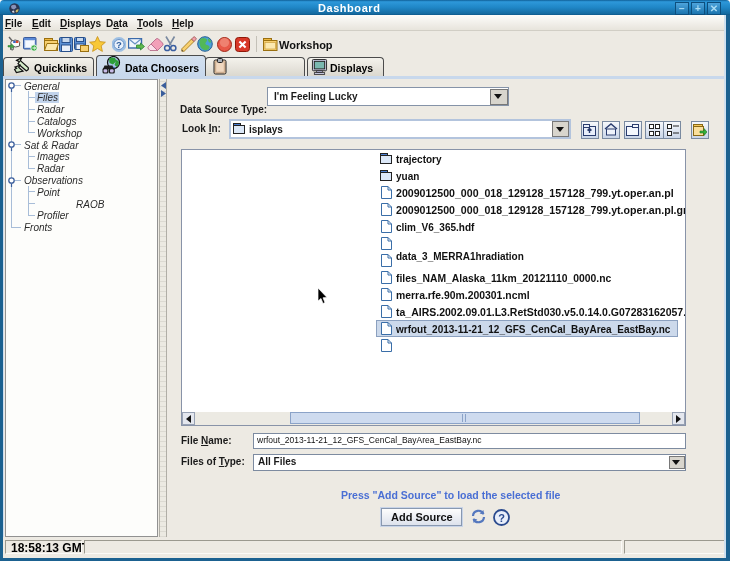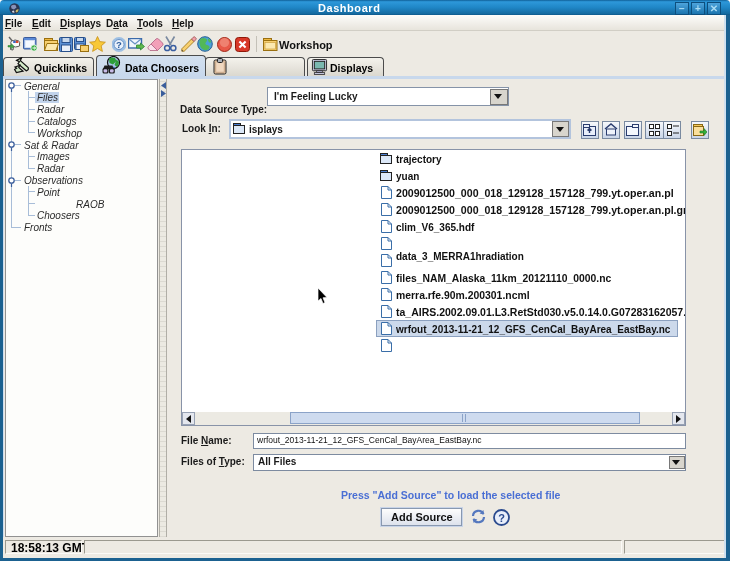--- a/index.html
+++ b/index.html
@@ -253,21 +253,21 @@
     <span class="trow" style="left:37px;top:92.3px;">Files</span>
     <span class="trow" style="left:37px;top:104.1px;">Radar</span>
     <span class="trow" style="left:37px;top:115.9px;">Catalogs</span>
     <span class="trow" style="left:37px;top:127.7px;">Workshop</span>
     <span class="trow" style="left:24px;top:139.5px;">Sat &amp; Radar</span>
     <span class="trow" style="left:37px;top:151.3px;">Images</span>
     <span class="trow" style="left:37px;top:163.1px;">Radar</span>
     <span class="trow" style="left:24px;top:174.9px;">Observations</span>
     <span class="trow" style="left:37px;top:186.7px;">Point</span>
     <span class="trow" style="left:37px;top:198.5px;padding-left:39px;">RAOB</span>
-    <span class="trow" style="left:37px;top:210.3px;">Choosers</span>
+    <span class="trow" style="left:37px;top:210.3px;">Profiler</span>
     <span class="trow" style="left:24px;top:222.1px;">Fronts</span>
   </div>
   <div class="abs" id="split"></div>
   <svg class="abs" style="left:159.5px;top:82px;" width="7" height="16" viewBox="0 0 7 16">
     <path d="M6 0 L1 3.5 L6 7 Z" fill="#3a5e9c"></path>
     <path d="M1 8 L6 11.5 L1 15 Z" fill="#3a5e9c"></path>
   </svg>
 
   <span class="abs lbl" style="left:180px;top:104px;">Data Source Type:</span>
   <div class="abs combo" style="left:267px;top:87px;width:242px;height:19px;"></div>

